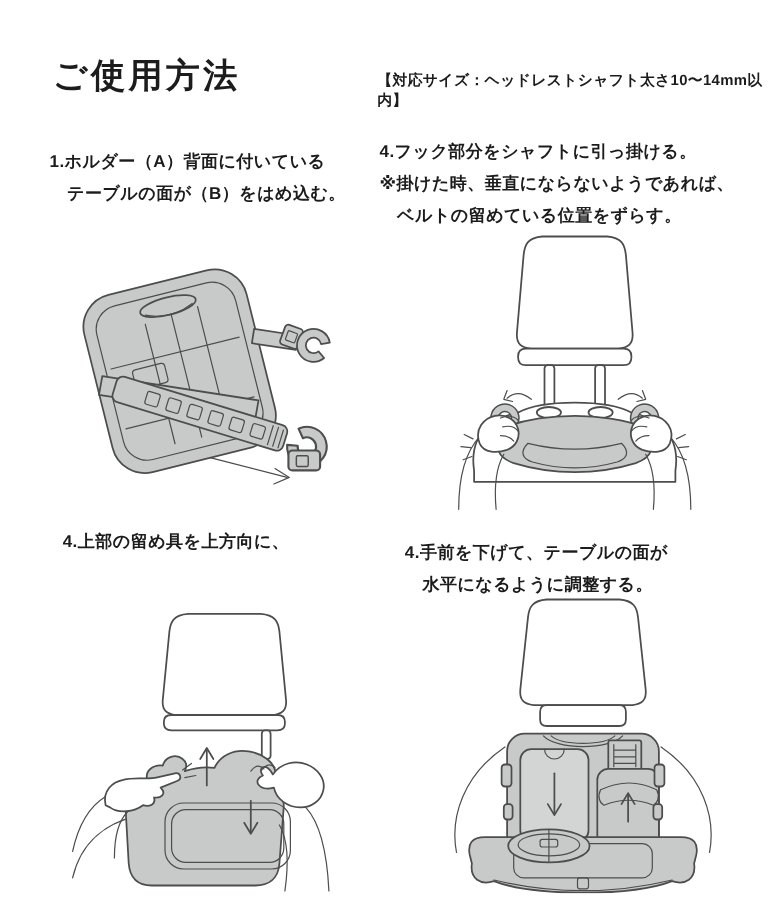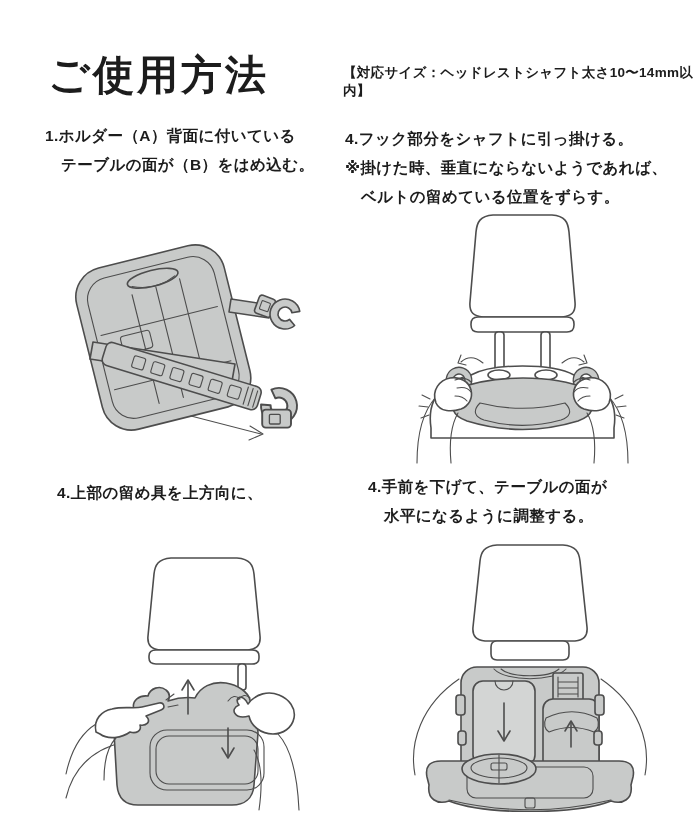--- a/index.html
+++ b/index.html
@@ -1,27 +1,27 @@
 <!DOCTYPE html>
 <html><head>
 <meta charset="utf-8">
 <style>
   html,body{margin:0;padding:0;}
   body{
     width:700px;height:840px;background:#ffffff;position:relative;overflow:hidden;
     font-family:"Liberation Sans","DejaVu Sans",sans-serif;color:#1c1c1c;
   }
   .abs{position:absolute;}
-  .title{left:48px;top:48px;font-size:41px;font-weight:700;letter-spacing:3px;}
+  .title{left:48px;top:48px;font-size:31px;font-weight:700;letter-spacing:3px;}
   .note{left:318px;top:64px;font-size:13.5px;font-weight:700;letter-spacing:0.3px;margin-left:25px;}
   .step{font-size:15.5px;font-weight:700;line-height:29px;letter-spacing:0.4px;}
-  #step1{left:45px;top:121px;}
+  #step1{left:45px;top:133px;}
   #step2{left:345px;top:124px;}
   #step3{left:57px;top:478px;}
-  #step4{left:368px;top:472px;}
+  #step4{left:368px;top:488px;}
   .ind{padding-left:16px;}
   svg{position:absolute;display:block;}
   svg path,svg rect,svg line,svg ellipse,svg circle,svg polyline{
     stroke:#4d4d4d;stroke-width:1.6;fill:none;stroke-linecap:round;stroke-linejoin:round;
   }
   .g{fill:#c8cac9;}
   .g2{fill:#d3d5d4;}
   .w{fill:#ffffff;}
   .thin{stroke-width:1.1;}
 </style>

